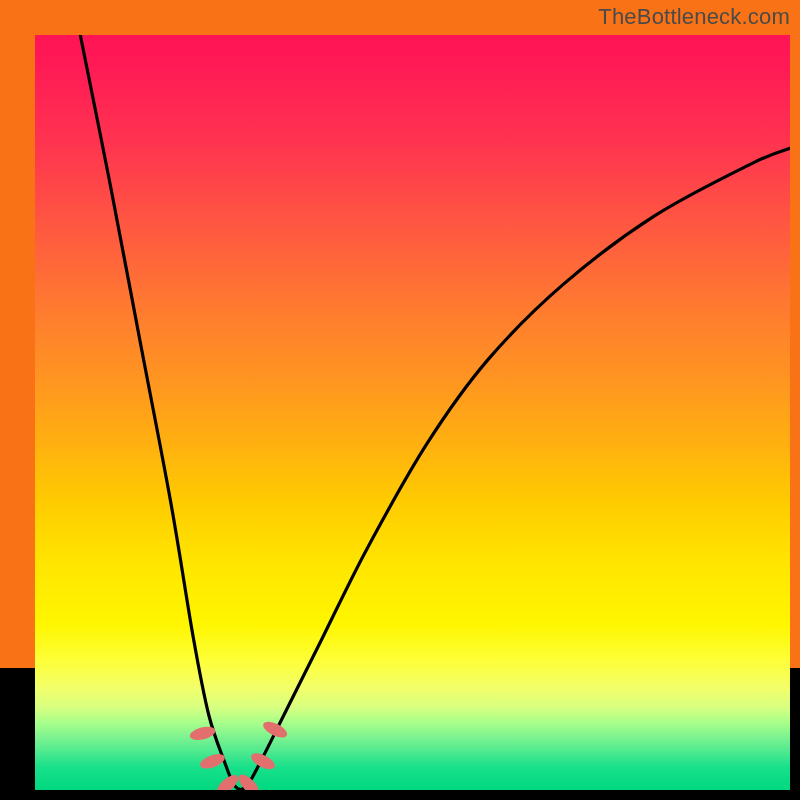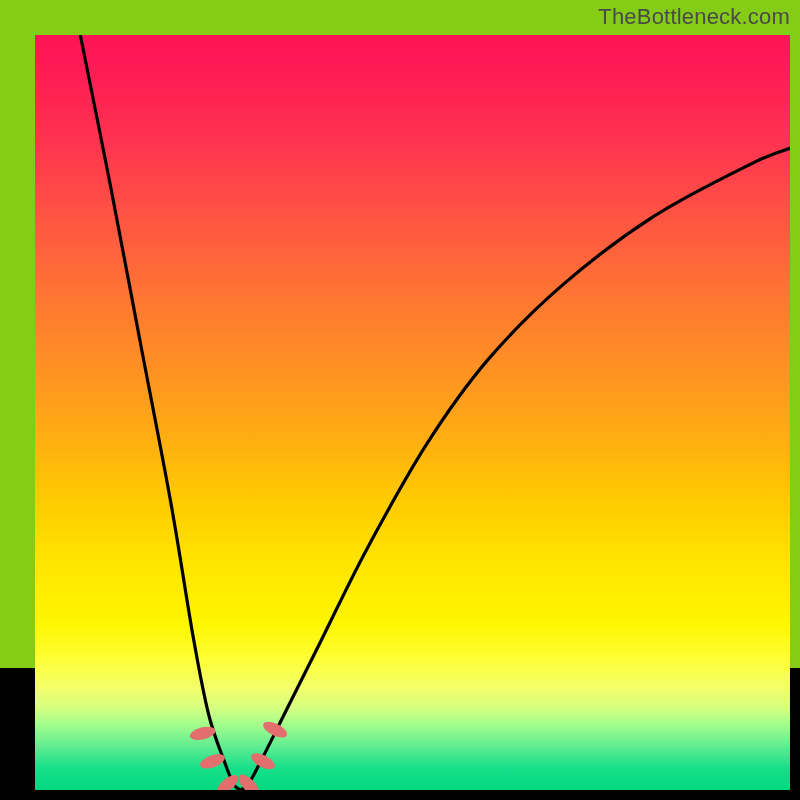--- a/index.html
+++ b/index.html
@@ -9,21 +9,21 @@
     height: 800px;
     background: #000;
     overflow: hidden;
   }
   .frame {
     position: absolute;
     left: 0;
     top: 0;
     width: 800px;
     height: 668px;
-    background: #84cc16;
+    background: #f97316;
   }
   .plot-area {
     position: absolute;
     left: 35px;
     top: 35px;
     width: 755px;
     height: 755px;
     overflow: hidden;
   }
   .gradient-bg {

